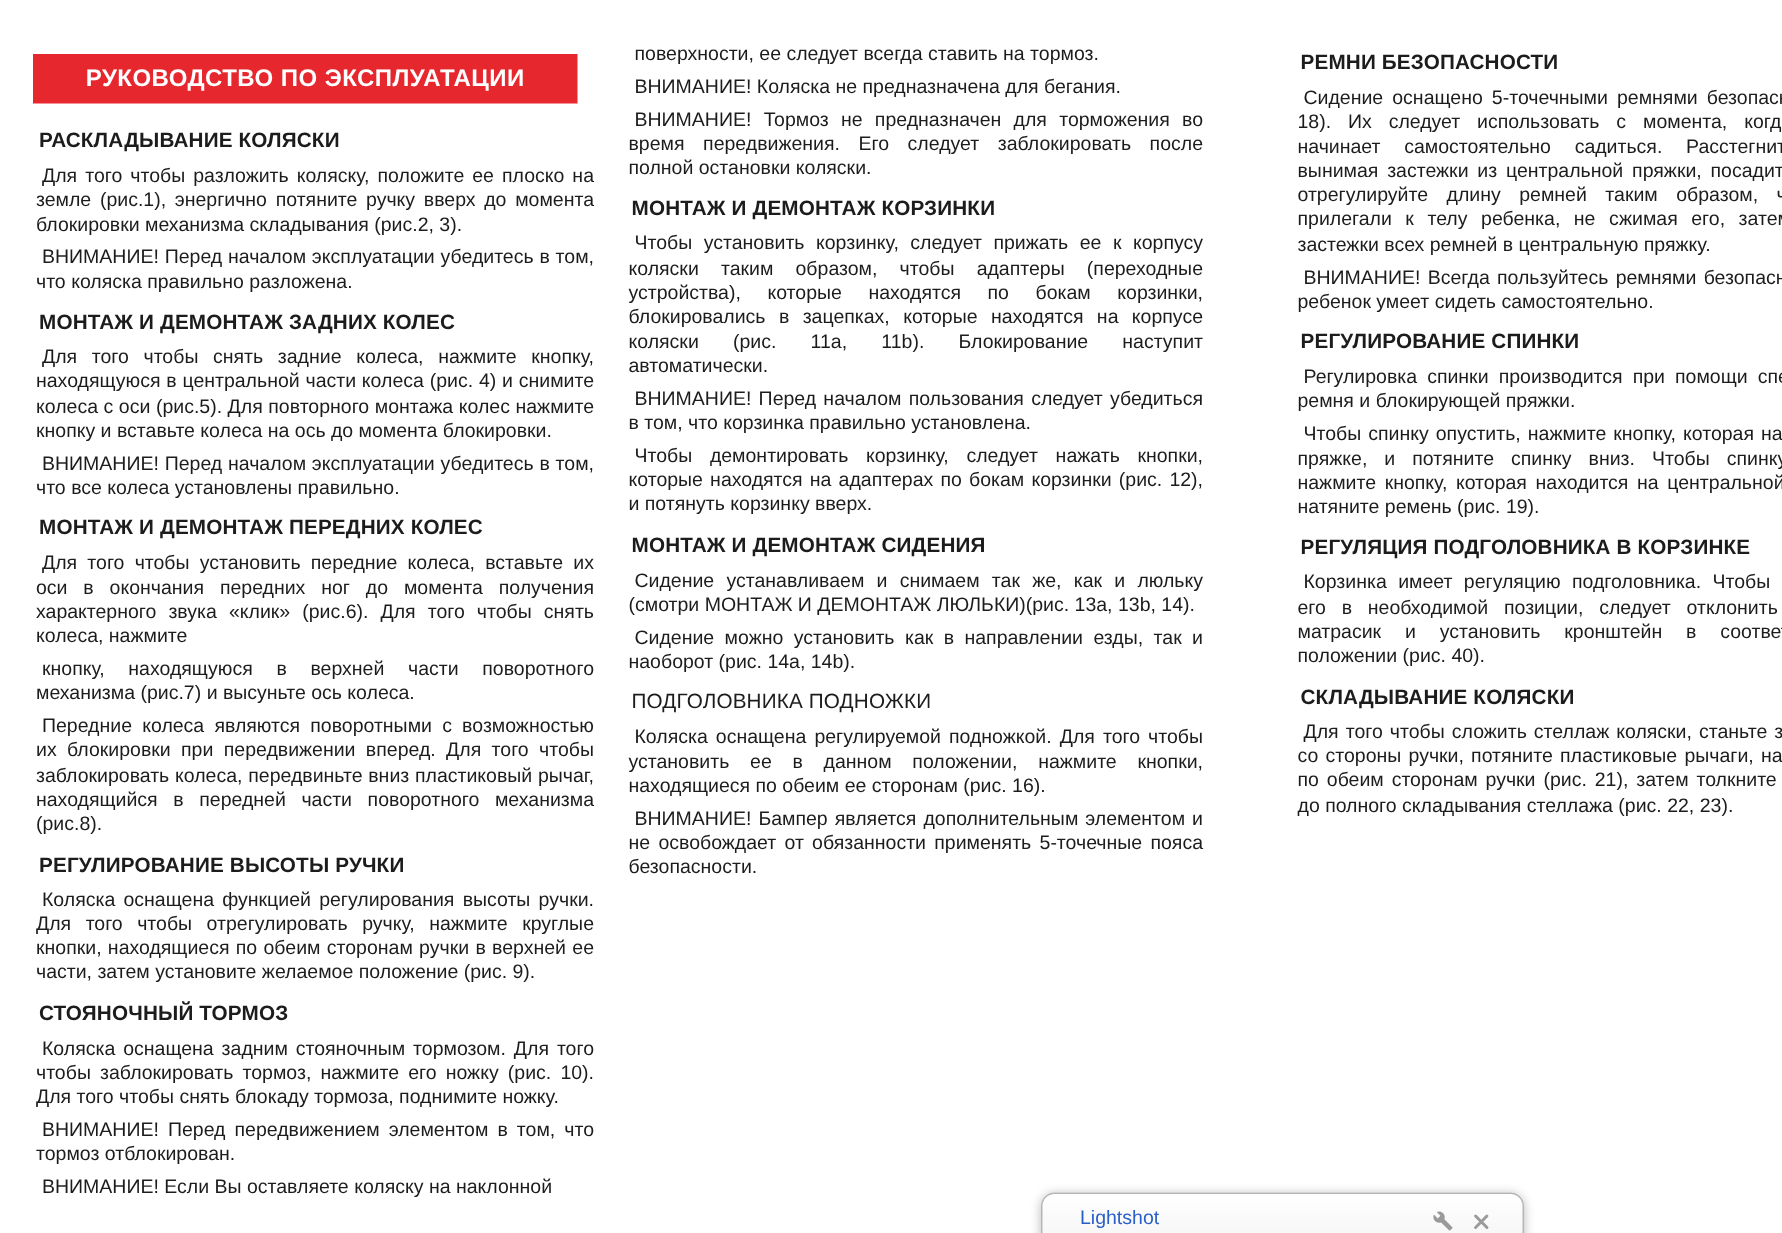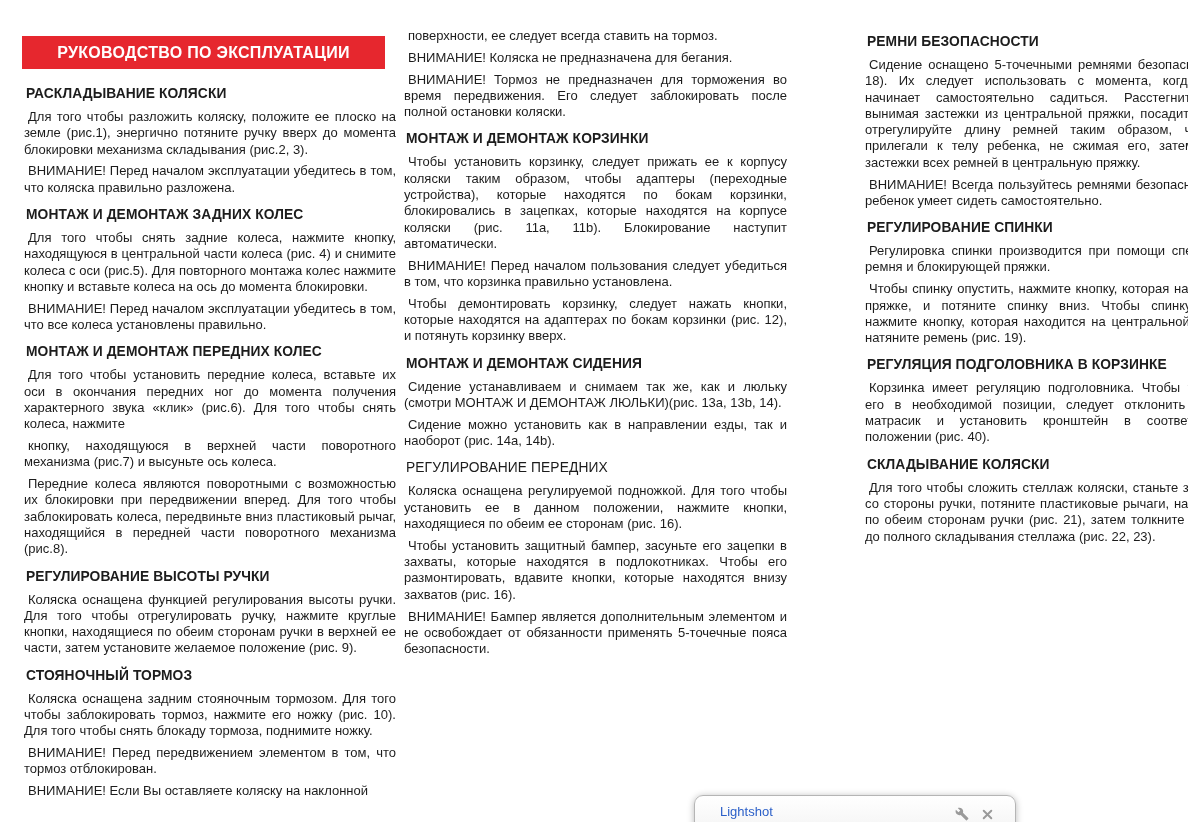--- a/index.html
+++ b/index.html
@@ -15,21 +15,21 @@
     width: 363px; height: 33px;
     background: #e6272e;
     display: flex; align-items: center; justify-content: center;
   }
   .banner span {
     color: #ffffff; font-weight: 700; font-size: 16px; letter-spacing: .3px;
     white-space: nowrap;
   }
   .col { position: absolute; color: #1c1c1c; }
   .col-1 { left: 24px;  top: 80px; width: 372px; }
-  .col-2 { left: 404px; top: 28px; width: 383px; }
+  .col-2 { left: 419px; top: 28px; width: 383px; }
   .col-3 { left: 825px; top: 28px; width: 390px; margin-left: 40px; }
   .sec-heading {
     font-weight: 700; font-size: 13.8px; line-height: 16px;
     margin: 11px 0 7px 2px; letter-spacing: .1px;
   }
   .col .sec-heading:first-child { margin-top: 6px; }
   .sec-heading.regular { font-weight: 400; }
   .para {
     font-size: 13px; line-height: 16.3px;
     text-align: justify; text-indent: 4px;
@@ -88,23 +88,22 @@
   <p class="para">поверхности, ее следует всегда ставить на тормоз.</p>
   <p class="para">ВНИМАНИЕ! Коляска не предназначена для бегания.</p>
   <p class="para">ВНИМАНИЕ! Тормоз не предназначен для торможения во время передвижения. Его следует заблокировать после полной остановки коляски.</p>
   <div class="sec-heading">МОНТАЖ И ДЕМОНТАЖ КОРЗИНКИ</div>
   <p class="para">Чтобы установить корзинку, следует прижать ее к корпусу коляски таким образом, чтобы адаптеры (переходные устройства), которые находятся по бокам корзинки, блокировались в зацепках, которые находятся на корпусе коляски (рис. 11a, 11b). Блокирование наступит автоматически.</p>
   <p class="para">ВНИМАНИЕ! Перед началом пользования следует убедиться в том, что корзинка правильно установлена.</p>
   <p class="para">Чтобы демонтировать корзинку, следует нажать кнопки, которые находятся на адаптерах по бокам корзинки (рис. 12), и потянуть корзинку вверх.</p>
   <div class="sec-heading">МОНТАЖ И ДЕМОНТАЖ СИДЕНИЯ</div>
   <p class="para">Сидение устанавливаем и снимаем так же, как и люльку (смотри МОНТАЖ И ДЕМОНТАЖ ЛЮЛЬКИ)(рис. 13a, 13b, 14).</p>
   <p class="para">Сидение можно установить как в направлении езды, так и наоборот (рис. 14a, 14b).</p>
-  <div class="sec-heading regular">РЕГУЛИРОВАНИЕ ПЕРЕДНИХ</div>
+  <div class="sec-heading regular">ПОДГОЛОВНИКА ПОДНОЖКИ</div>
   <p class="para">Коляска оснащена регулируемой подножкой. Для того чтобы установить ее в данном положении, нажмите кнопки, находящиеся по обеим ее сторонам (рис. 16).</p>
-  <p class="para">Чтобы установить защитный бампер, засуньте его зацепки в захваты, которые находятся в подлокотниках. Чтобы его размонтировать, вдавите кнопки, которые находятся внизу захватов (рис. 16).</p>
   <p class="para">ВНИМАНИЕ! Бампер является дополнительным элементом и не освобождает от обязанности применять 5-точечные пояса безопасности.</p>
 </div>
 
 <div class="col col-3">
   <div class="sec-heading">РЕМНИ БЕЗОПАСНОСТИ</div>
   <p class="para">Сидение оснащено 5-точечными ремнями безопасности (рис. 18). Их следует использовать с момента, когда ребенок начинает самостоятельно садиться. Расстегните ремни, вынимая застежки из центральной пряжки, посадите ребенка, отрегулируйте длину ремней таким образом, чтобы они прилегали к телу ребенка, не сжимая его, затем вставьте застежки всех ремней в центральную пряжку.</p>
   <p class="para">ВНИМАНИЕ! Всегда пользуйтесь ремнями безопасности, если ребенок умеет сидеть самостоятельно.</p>
   <div class="sec-heading">РЕГУЛИРОВАНИЕ СПИНКИ</div>
   <p class="para">Регулировка спинки производится при помощи специального ремня и блокирующей пряжки.</p>
   <p class="para">Чтобы спинку опустить, нажмите кнопку, которая находится на пряжке, и потяните спинку вниз. Чтобы спинку поднять, нажмите кнопку, которая находится на центральной пряжке, и натяните ремень (рис. 19).</p>

